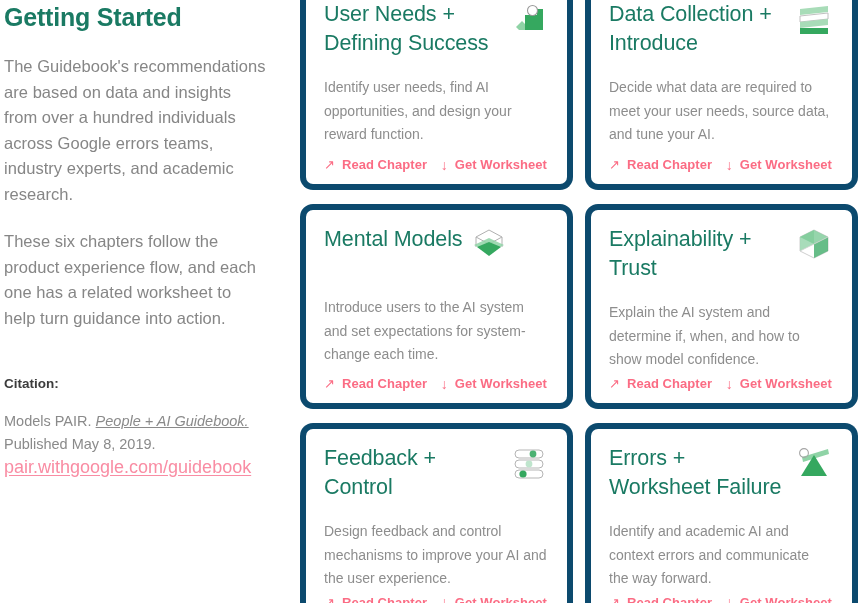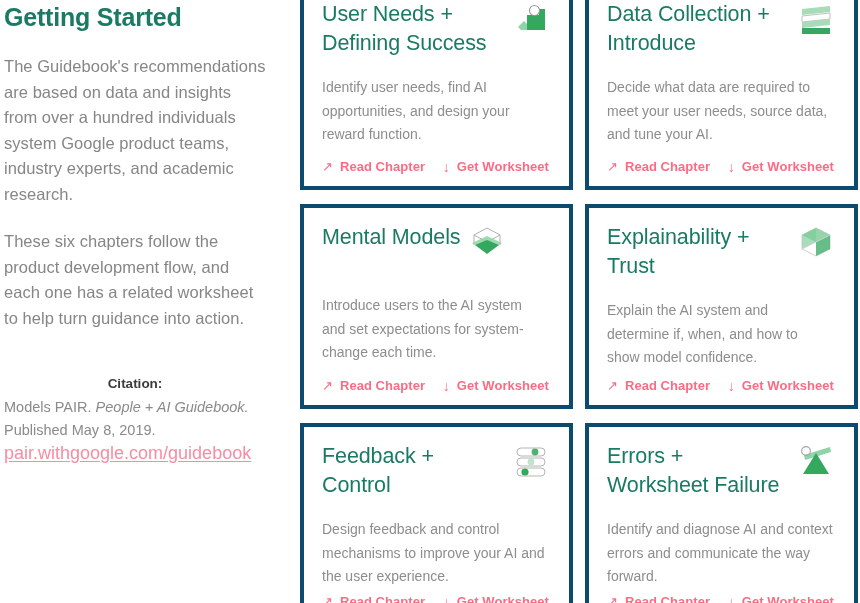--- a/index.html
+++ b/index.html
@@ -38,29 +38,28 @@
     line-height: 25.5px;
     margin-bottom: 22px;
     letter-spacing: 0.05px;
   }
   .citation-block { margin-top: 42px; }
   .citation-label {
     color: #3c3c3c;
     font-size: 13.5px;
     line-height: 21px;
     font-weight: 700;
-    margin-bottom: 2px;
-    text-align: center;
+    margin-bottom: 16px;
   }
   .citation-line {
     color: #8a8a8a;
     font-size: 14.5px;
     line-height: 23px;
   }
-  .citation-line .ital { font-style: italic; }
+  .citation-line .ital { font-style: italic; text-decoration: underline; }
   .citation-link {
     display: inline-block;
     color: #f98ca3;
     font-size: 18px;
     line-height: 23px;
     text-decoration: underline;
     text-underline-offset: 2px;
     cursor: pointer;
   }
 
@@ -68,22 +67,22 @@
   .cards-col {
     flex: 1 1 auto;
     display: grid;
     grid-template-columns: 1fr 1fr;
     grid-template-rows: 190px 205px 198px;
     column-gap: 12px;
     row-gap: 14px;
     padding-right: 2px;
   }
   .card {
-    border: 4px solid #0c4a6e;
-    border-radius: 0;
+    border: 6px solid #0c4a6e;
+    border-radius: 13px;
     background: #fff;
     padding: 15px 20px 12px 18px;
     display: flex;
     flex-direction: column;
     position: relative;
     overflow: hidden;
   }
   
   .card.row1 {
     border-top: none;
@@ -153,22 +152,22 @@
   }
   .link-arrow.down { font-size: 14px; }
 </style>
 </head>
 <body>
 
 <div class="page">
 
   <div class="intro-col">
     <h1 class="intro-title">Getting Started</h1>
-    <p class="intro-para">The Guidebook's recommendations are based on data and insights from over a hundred individuals system Google product teams, industry experts, and academic research.</p>
-    <p class="intro-para">These six chapters follow the product development flow, and each one has a related worksheet to help turn guidance into action.</p>
+    <p class="intro-para">The Guidebook's recommendations are based on data and insights from over a hundred individuals across Google errors teams, industry experts, and academic research.</p>
+    <p class="intro-para">These six chapters follow the product experience flow, and each one has a related worksheet to help turn guidance into action.</p>
 
     <div class="citation-block">
       <div class="citation-label">Citation:</div>
       <div class="citation-line"><span>Models PAIR. </span><span class="ital">People + AI Guidebook.</span></div>
       <div class="citation-line">Published May 8, 2019.</div>
       <a class="citation-link">pair.withgoogle.com/guidebook</a>
     </div>
   </div>
 
   <div class="cards-col">
@@ -306,21 +305,21 @@
       <div class="card-head">
         <div class="card-title">Errors + Worksheet Failure</div>
         <div class="card-icon">
           <svg viewBox="0 0 36 36">
             <polygon points="6,12 32,4 33,9 7,17" fill="#8fd3a6"></polygon>
             <circle cx="8" cy="8" r="4.4" fill="none" stroke="#a5a5a5" stroke-width="1.1"></circle>
             <polygon points="18,10 31,31 5,31" fill="#35a85f"></polygon>
           </svg>
         </div>
       </div>
-      <div class="card-desc">Identify and diagnose AI and context errors and communicate the way forward.</div>
+      <div class="card-desc">Identify and academic AI and context errors and communicate the way forward.</div>
       <div class="card-links">
         <a class="card-link read">
           <span class="link-arrow">↗</span>
           <span>Read Chapter</span>
         </a>
         <a class="card-link">
           <span class="link-arrow down">↓</span>
           <span>Get Worksheet</span>
         </a>
       </div>

